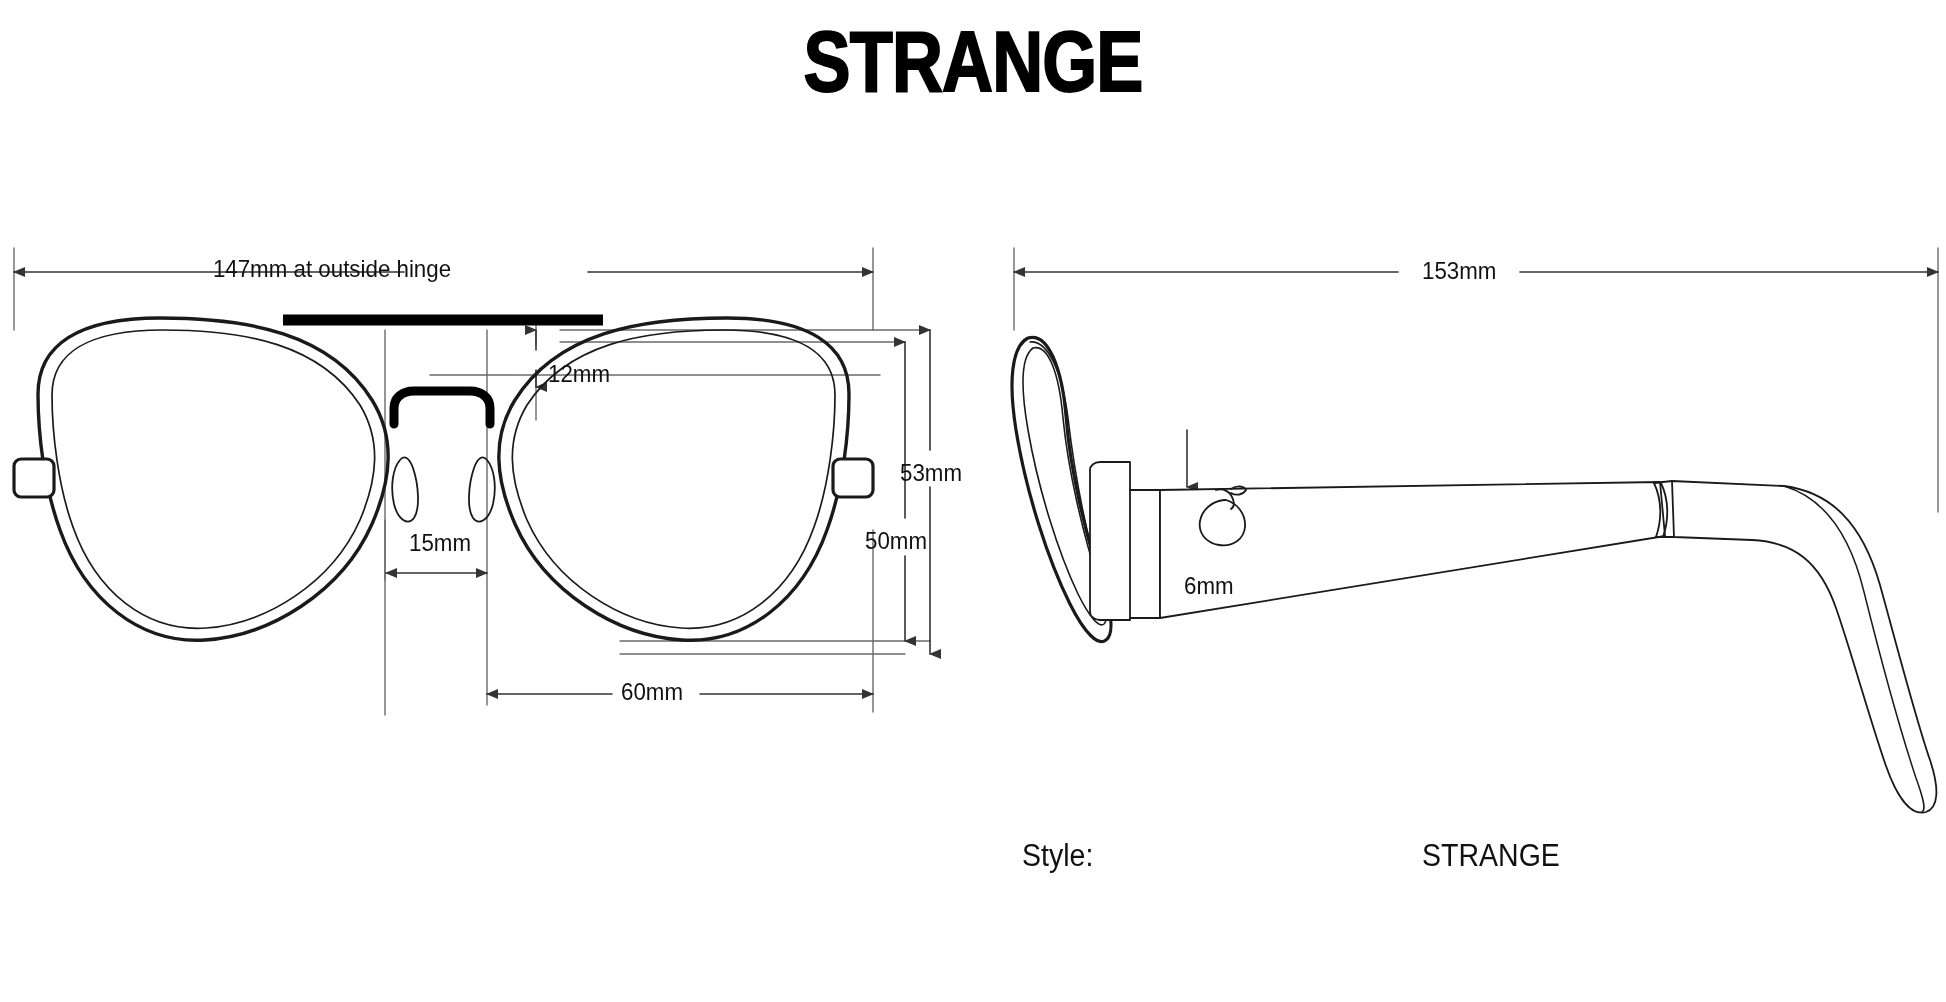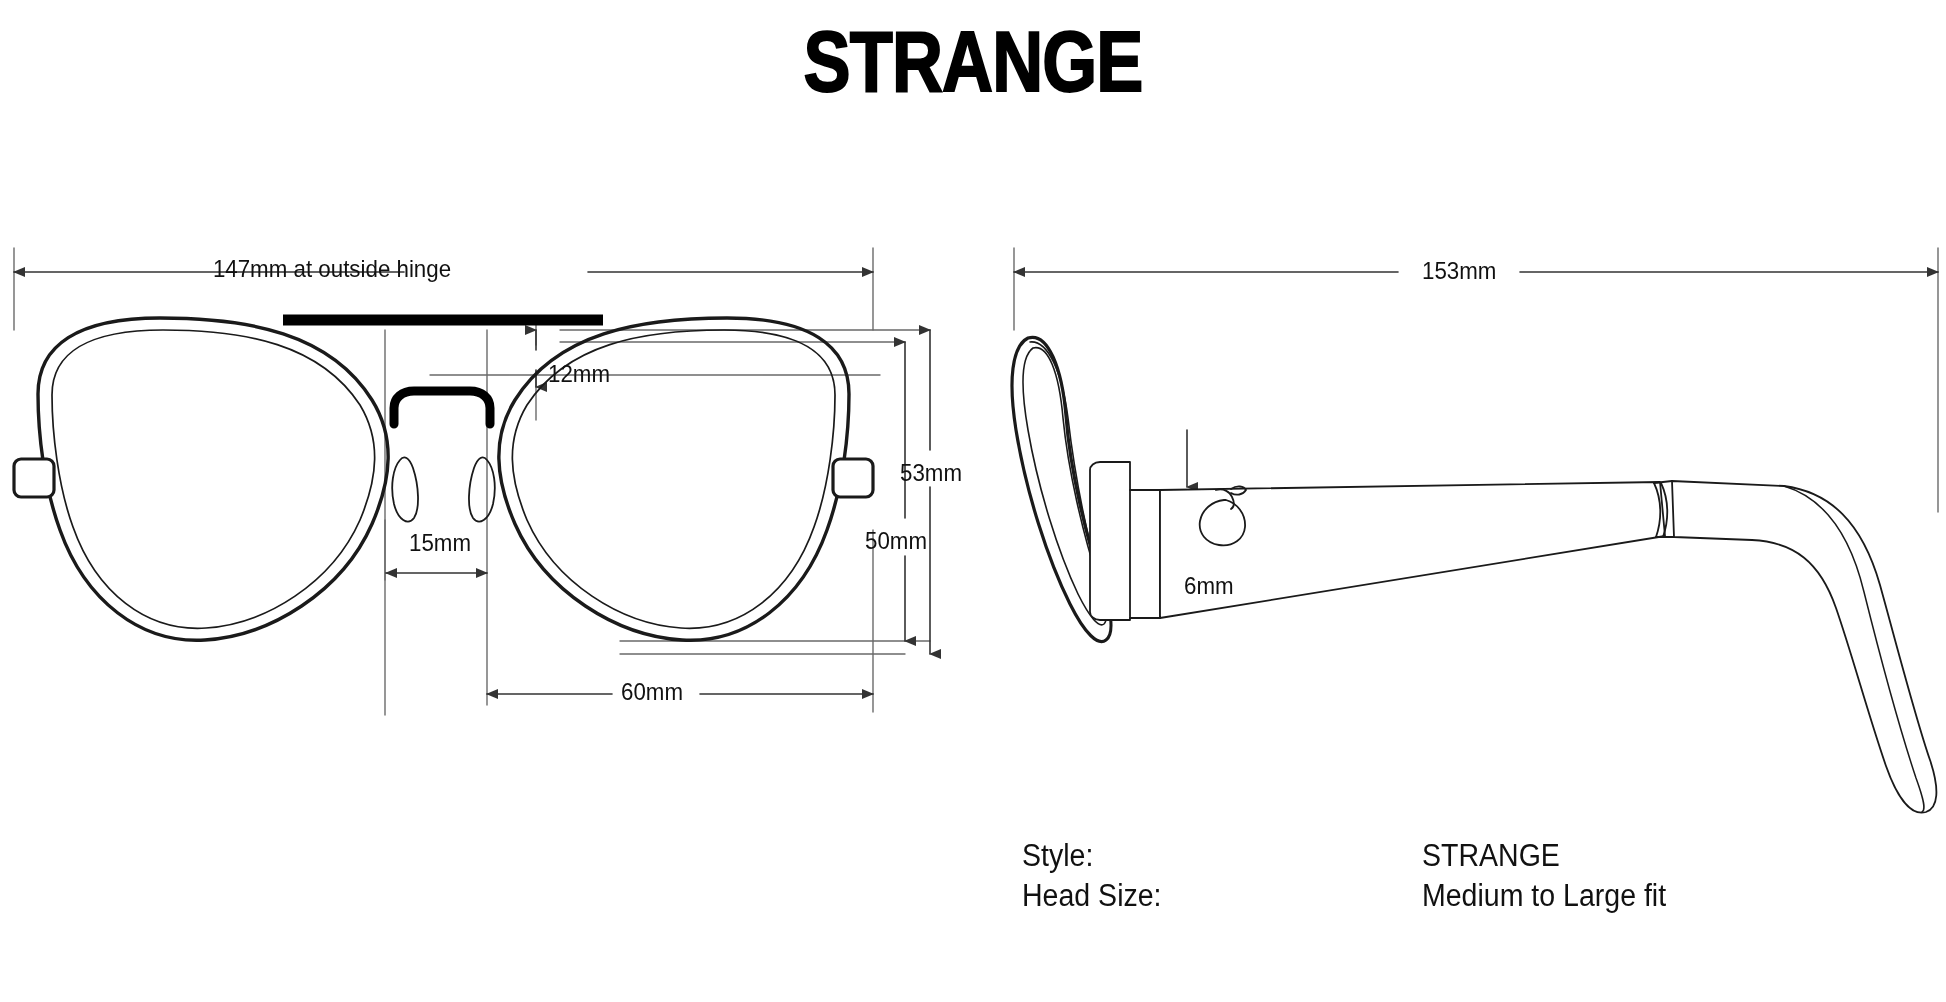--- a/index.html
+++ b/index.html
@@ -297,17 +297,13 @@
 <div class="dim" id="dim-53">53mm</div>
 <div class="dim" id="dim-50">50mm</div>
 <div class="dim" id="dim-153">153mm</div>
 <div class="dim" id="dim-6">6mm</div>
 
 <div class="spec-table">
   <div class="spec-row">
     <div class="spec-label">Style:</div>
     <div class="spec-value">STRANGE</div>
   </div>
-  <div class="spec-row">
-    <div class="spec-label">Head Size:</div>
-    <div class="spec-value">Medium to Large fit</div>
-  </div>
 </div>
 
 </body></html>

